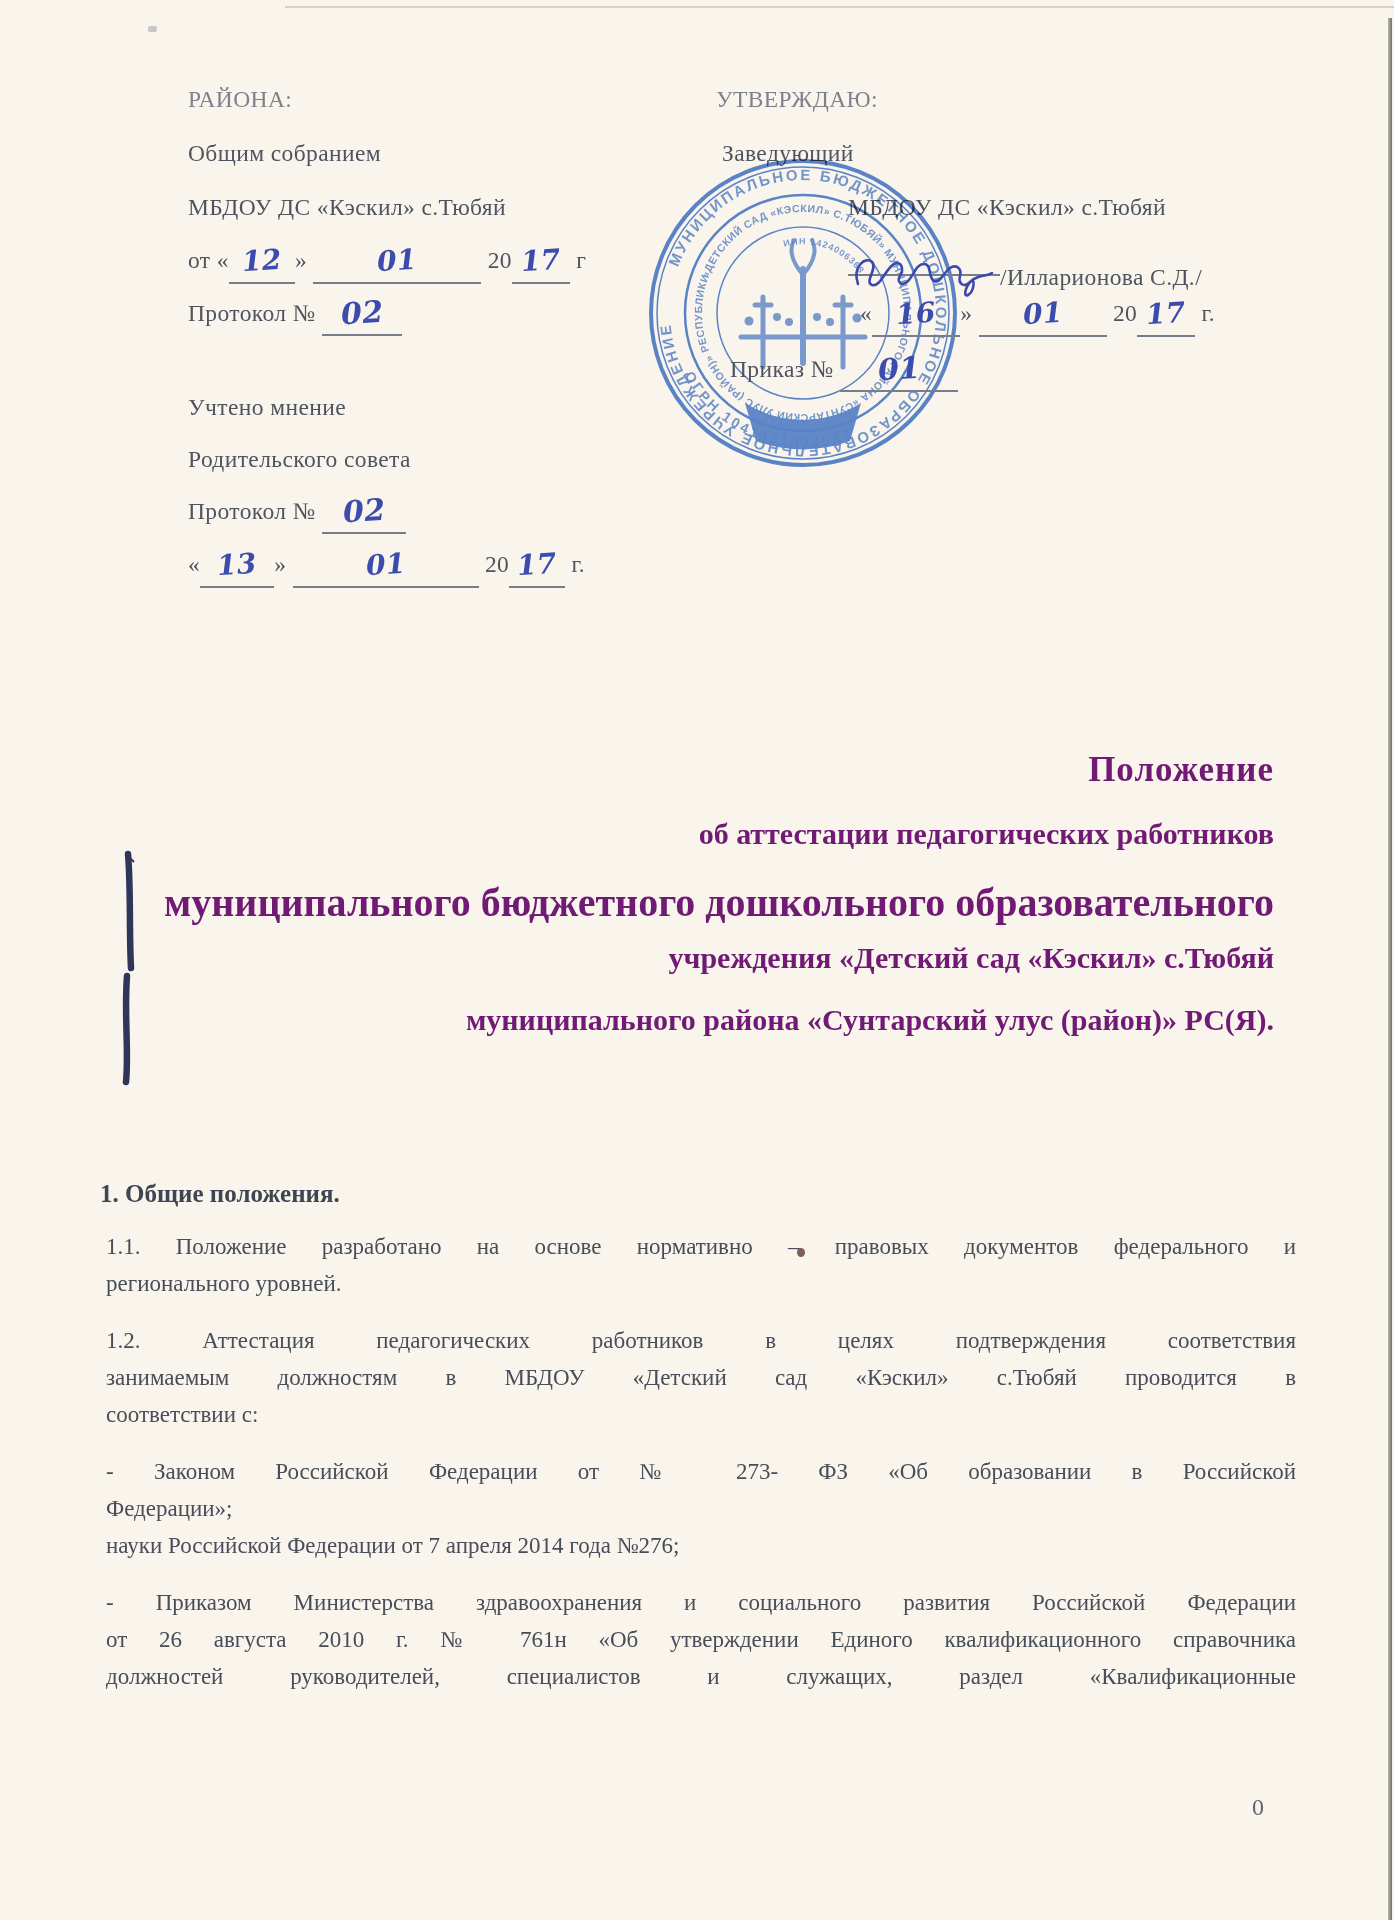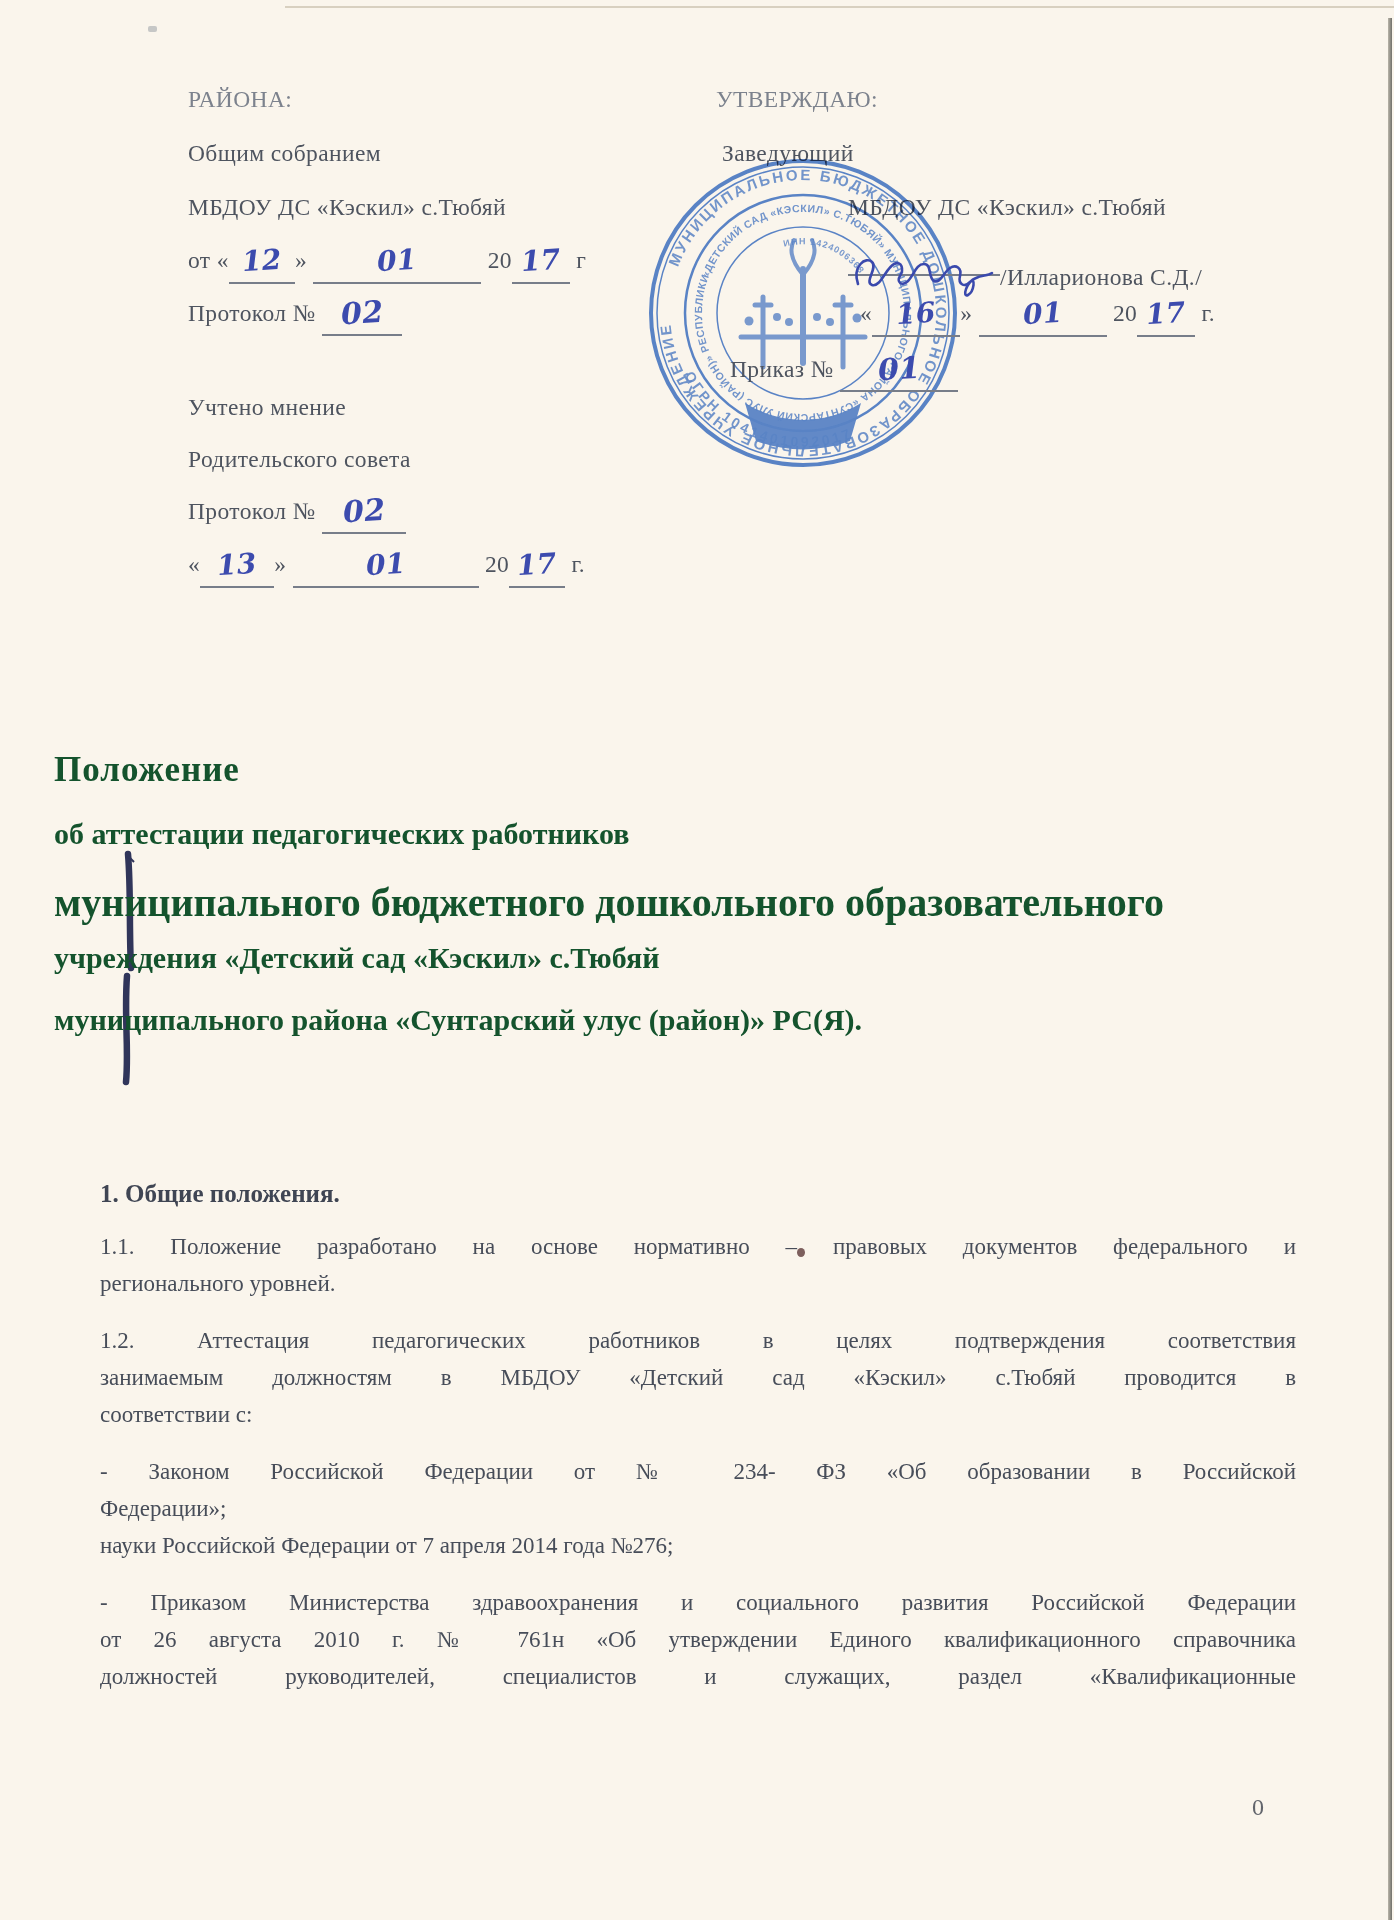--- a/index.html
+++ b/index.html
@@ -21,30 +21,30 @@
   .blank{display:inline-block; border-bottom:2px solid #777d89; height:28px; line-height:24px; vertical-align:-7px; text-align:center;}
   .hw{font-family:"DejaVu Serif", serif; font-style:italic; font-weight:bold; color:#3c4bae;
       font-size:28px; display:inline-block; transform:rotate(-4deg); position:relative; top:-5px;}
   .hw.big{font-size:30px;}
   .sig-wrap{display:inline-block; position:relative; top:6px;}
   
   .stamp{position:absolute; left:642px; top:152px; mix-blend-mode:multiply; opacity:.92;}
   .stamp text{font-family:"Liberation Sans", sans-serif; font-weight:bold;}
   .over-stamp{z-index:5;}
   
-  .title-line{position:absolute; left:54px; width:1240px; text-align:left; font-weight:bold; color:#14532d; white-space:nowrap;}
+  .title-line{position:absolute; left:34px; width:1240px; text-align:right; font-weight:bold; color:#701a75; white-space:nowrap;}
   .t1{top:750px; font-size:35px; letter-spacing:1px;}
   .t2{top:817px; font-size:30px;}
   .t3{top:879px; font-size:40px;}
   .t4{top:941px; font-size:30px;}
   .t5{top:1003px; font-size:30px;}
   
   .body-wrap{position:absolute; left:100px; top:1228px; width:1196px; font-size:23px; color:#474d59;}
   .sec-heading{position:absolute; left:100px; top:1180px; width:1196px; text-align:left; font-weight:bold; font-size:25px; color:#3f4553;}
-  .bline{line-height:37px; text-align:justify;}
+  .bline{line-height:37px; text-align:justify;margin-left:6px;}
   .bline.jl{text-align-last:justify;}
   .bline.pstart{margin-top:20px;}
   .page-num{position:absolute; left:1252px; top:1794px; font-size:24px; color:#62656c;}
 </style>
 </head>
 <body>
 
 <div class="page">
 
   <div class="scan-top-line"></div>
@@ -161,21 +161,21 @@
   <div class="title-line t4">учреждения «Детский сад «Кэскил» с.Тюбяй</div>
   <div class="title-line t5">муниципального района «Сунтарский улус (район)» РС(Я).</div>
 
   <div class="sec-heading">1. Общие положения.</div>
   <div class="body-wrap">
     <div class="bline jl">1.1. Положение разработано на основе нормативно – правовых документов федерального и</div>
     <div class="bline">регионального уровней.</div>
     <div class="bline jl pstart">1.2. Аттестация педагогических работников в целях подтверждения соответствия</div>
     <div class="bline jl">занимаемым должностям в МБДОУ «Детский сад «Кэскил» с.Тюбяй проводится в</div>
     <div class="bline">соответствии с:</div>
-    <div class="bline jl pstart">- Законом Российской Федерации от № 234- ФЗ «Об образовании в Российской</div>
+    <div class="bline jl pstart">- Законом Российской Федерации от № 273- ФЗ «Об образовании в Российской</div>
     <div class="bline">Федерации»;</div>
     <div class="bline">науки Российской Федерации от 7 апреля 2014 года №276;</div>
     <div class="bline jl pstart">- Приказом Министерства здравоохранения и социального развития Российской Федерации</div>
     <div class="bline jl">от 26 августа 2010 г. № 761н «Об утверждении Единого квалификационного справочника</div>
     <div class="bline jl">должностей руководителей, специалистов и служащих, раздел «Квалификационные</div>
   </div>
 
   <div class="page-num">0</div>
 </div>
 

